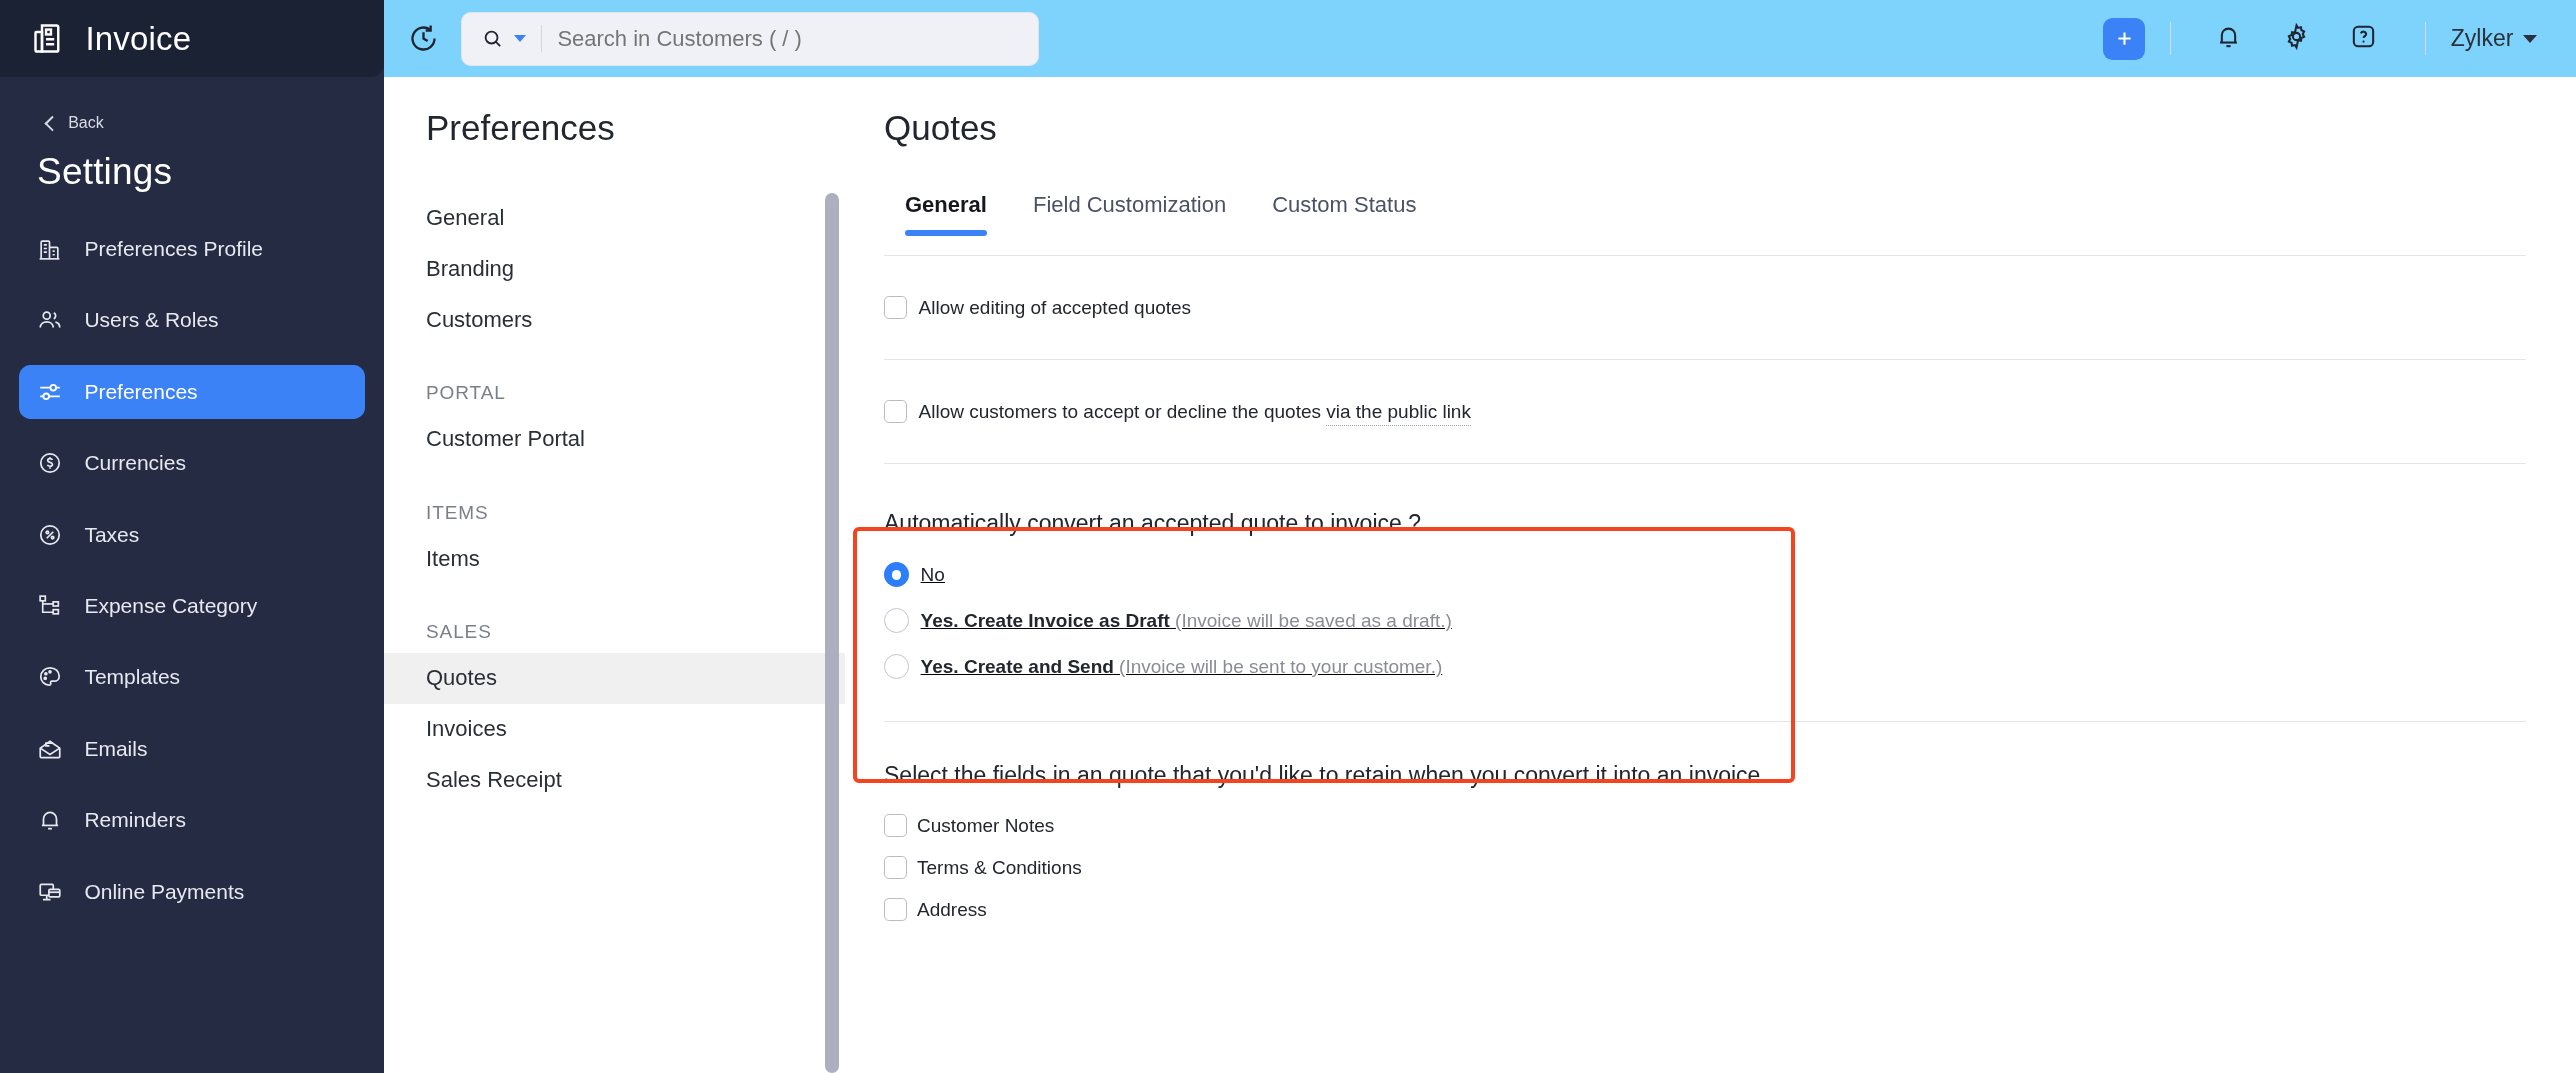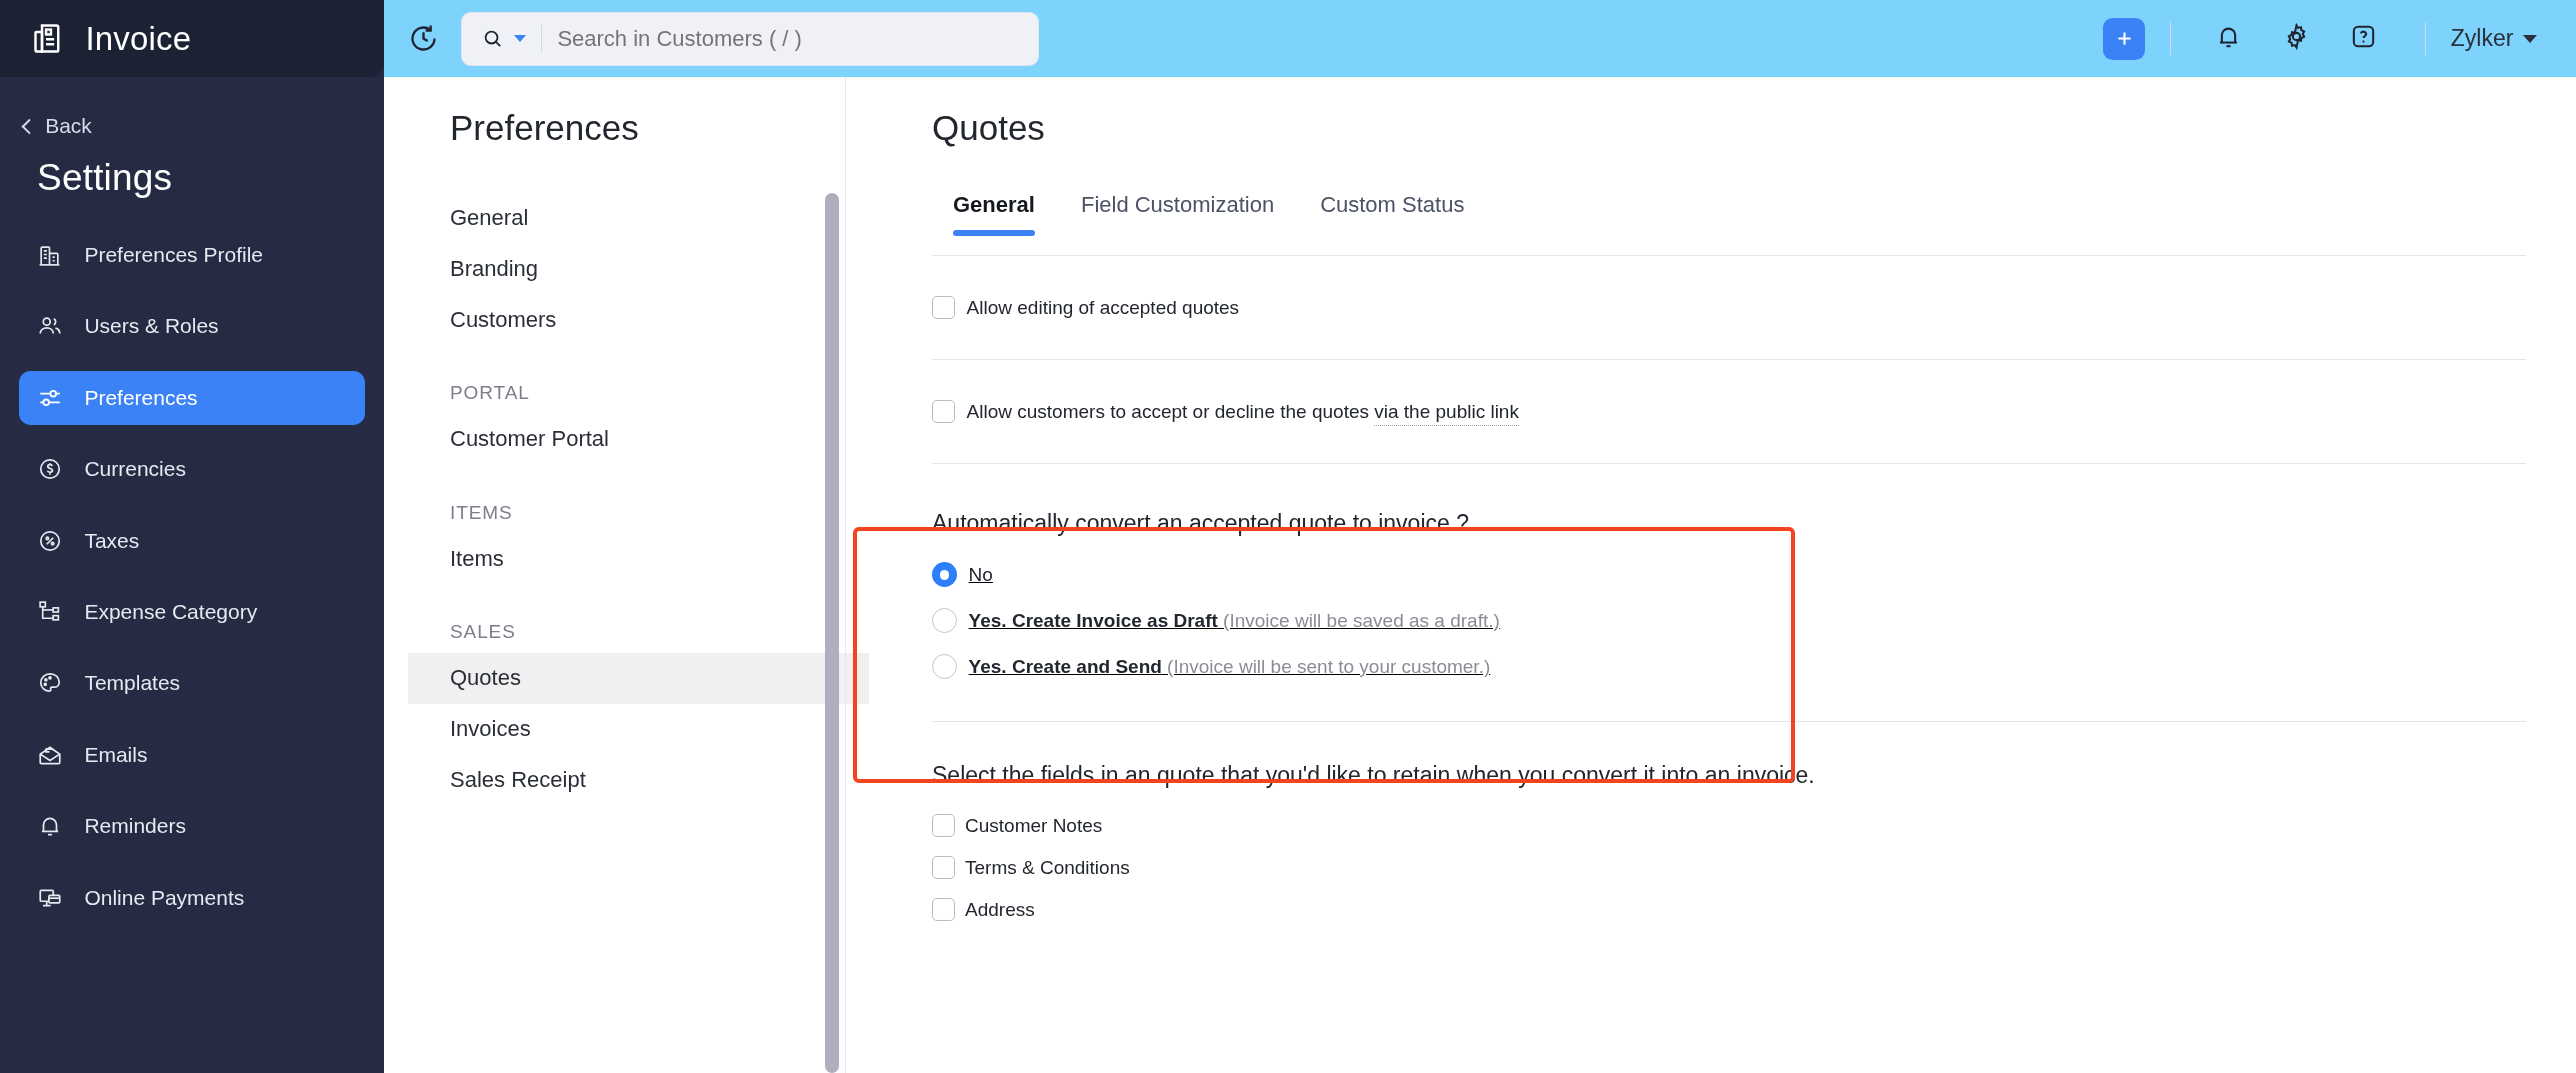--- a/index.html
+++ b/index.html
@@ -2,42 +2,42 @@
 <html><head>
 <meta charset="utf-8">
 <style>
   * { box-sizing: border-box; margin: 0; padding: 0; }
   html, body {
     width: 2576px; height: 1073px;
     font-family: "Liberation Sans", sans-serif;
     background: #ffffff;
     overflow: hidden;
   }
-  .app { position: relative; width: 2576px; height: 1073px; display: flex; gap: 24px; }
+  .app { position: relative; width: 2576px; height: 1073px; display: flex; }
 
   
   .sidebar {
     width: 384px; height: 1073px;
     background: #242B42;
     flex: 0 0 384px;
     position: relative;
     color: #fff;
   }
   .logo-strip {
     height: 77px; background: #1B2234;
     display: flex; align-items: center;
     padding-left: 29px; gap: 17.4px;
     border-bottom-right-radius: 13.5px;
   }
   .logo-mark { width: 39px; height: 39px; flex: 0 0 39px; }
   .logo-text { font-size: 33px; font-weight: 400; letter-spacing: 0.2px; color: #fff; }
 
   .back-row {
     display: flex; align-items: center; gap: 10.6px;
-    padding: 37px 0 0 24px; font-size: 21px; color: #D9DCE6; cursor: pointer;
+    padding: 37px 0 0 47px; font-size: 16px; color: #D9DCE6; cursor: pointer;
   }
   .chev-left { width: 10.6px; height: 10.6px; border-left: 2.3px solid #D9DCE6;
                border-bottom: 2.3px solid #D9DCE6; transform: rotate(45deg); display:block; }
   .settings-title { padding: 19px 0 0 37px; font-size: 37px; font-weight: 400; color: #fff; letter-spacing: 0.2px; }
 
   .nav { margin-top: 29px; padding: 0 19px; }
   .nav-item {
     display: flex; align-items: center; gap: 21px;
     height: 54px; padding: 0 17.4px; border-radius: 11.6px;
     font-size: 21px; color: #E7E9F0; margin-bottom: 17.4px; cursor: pointer;

